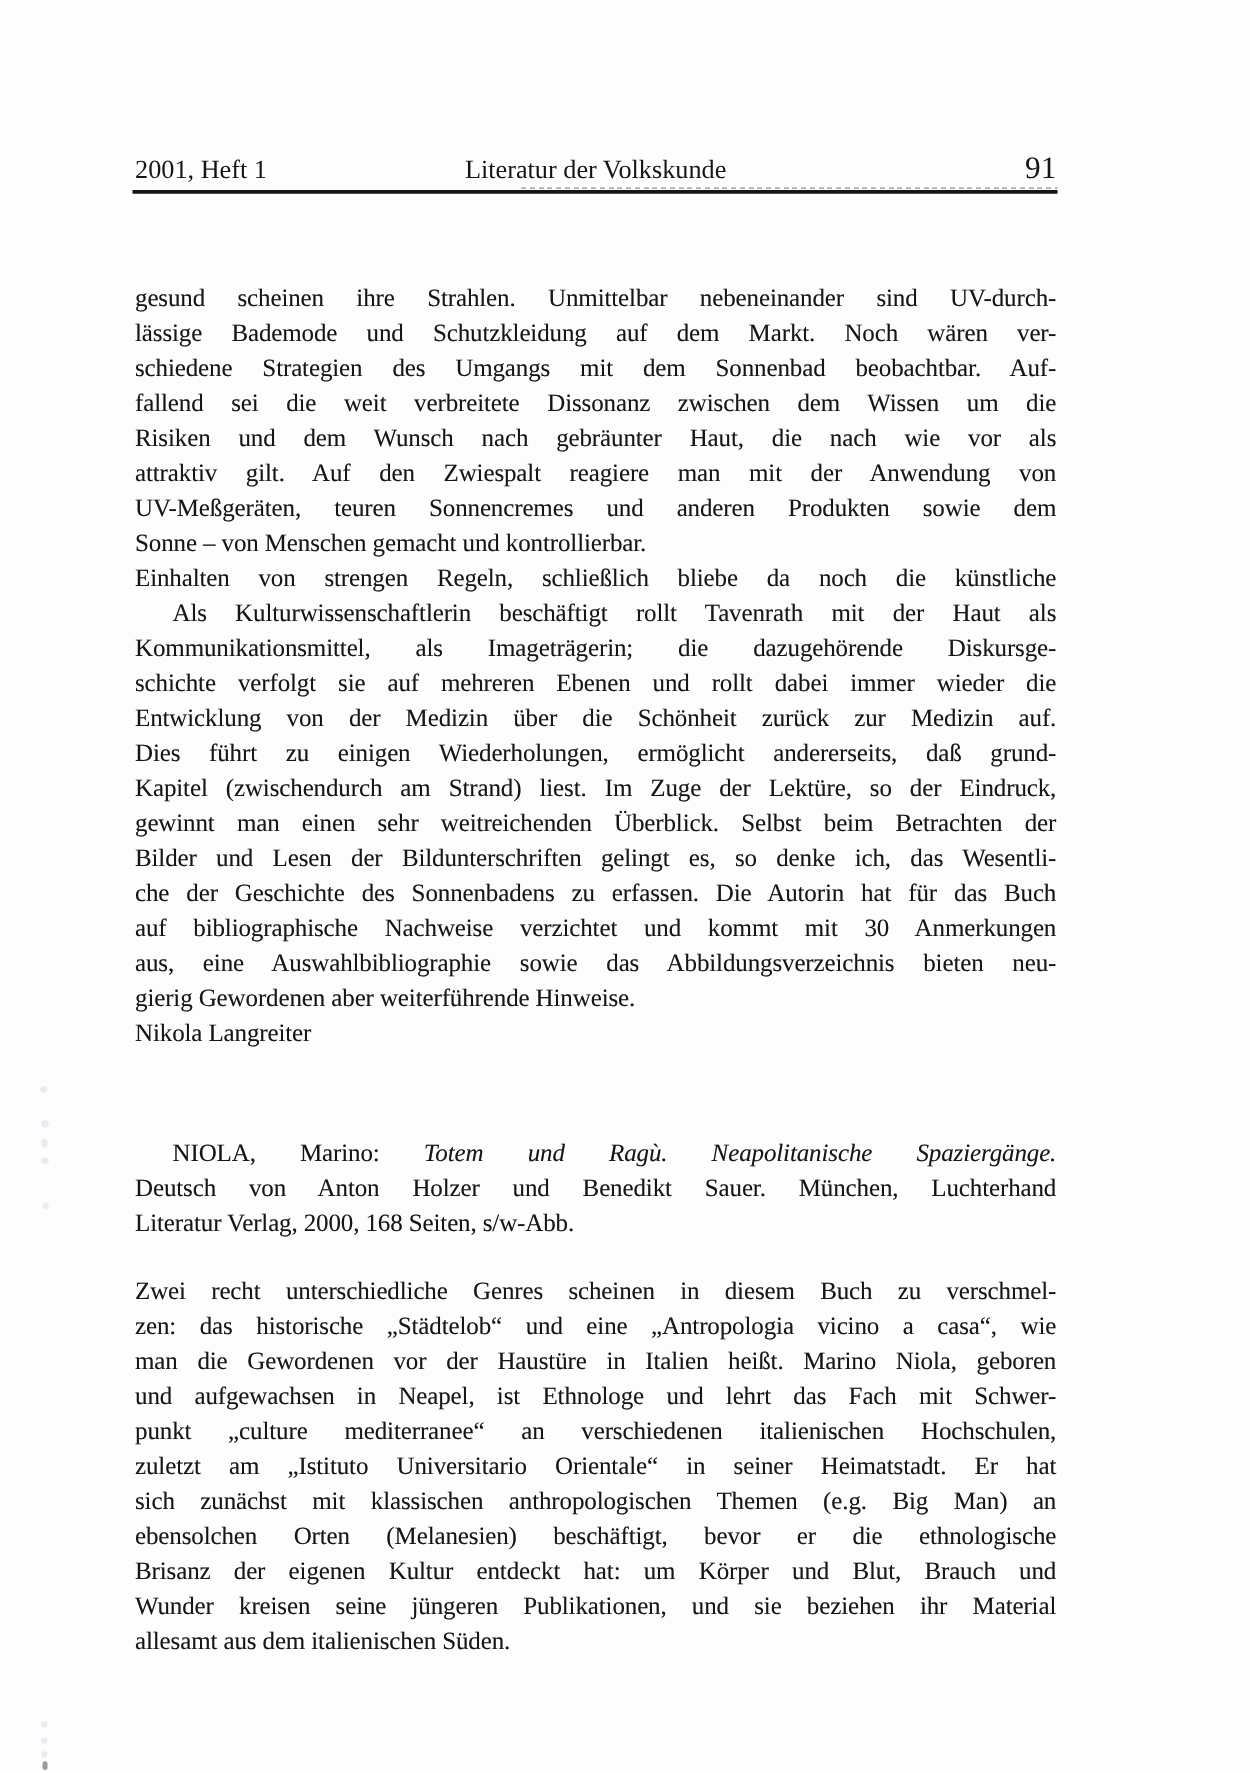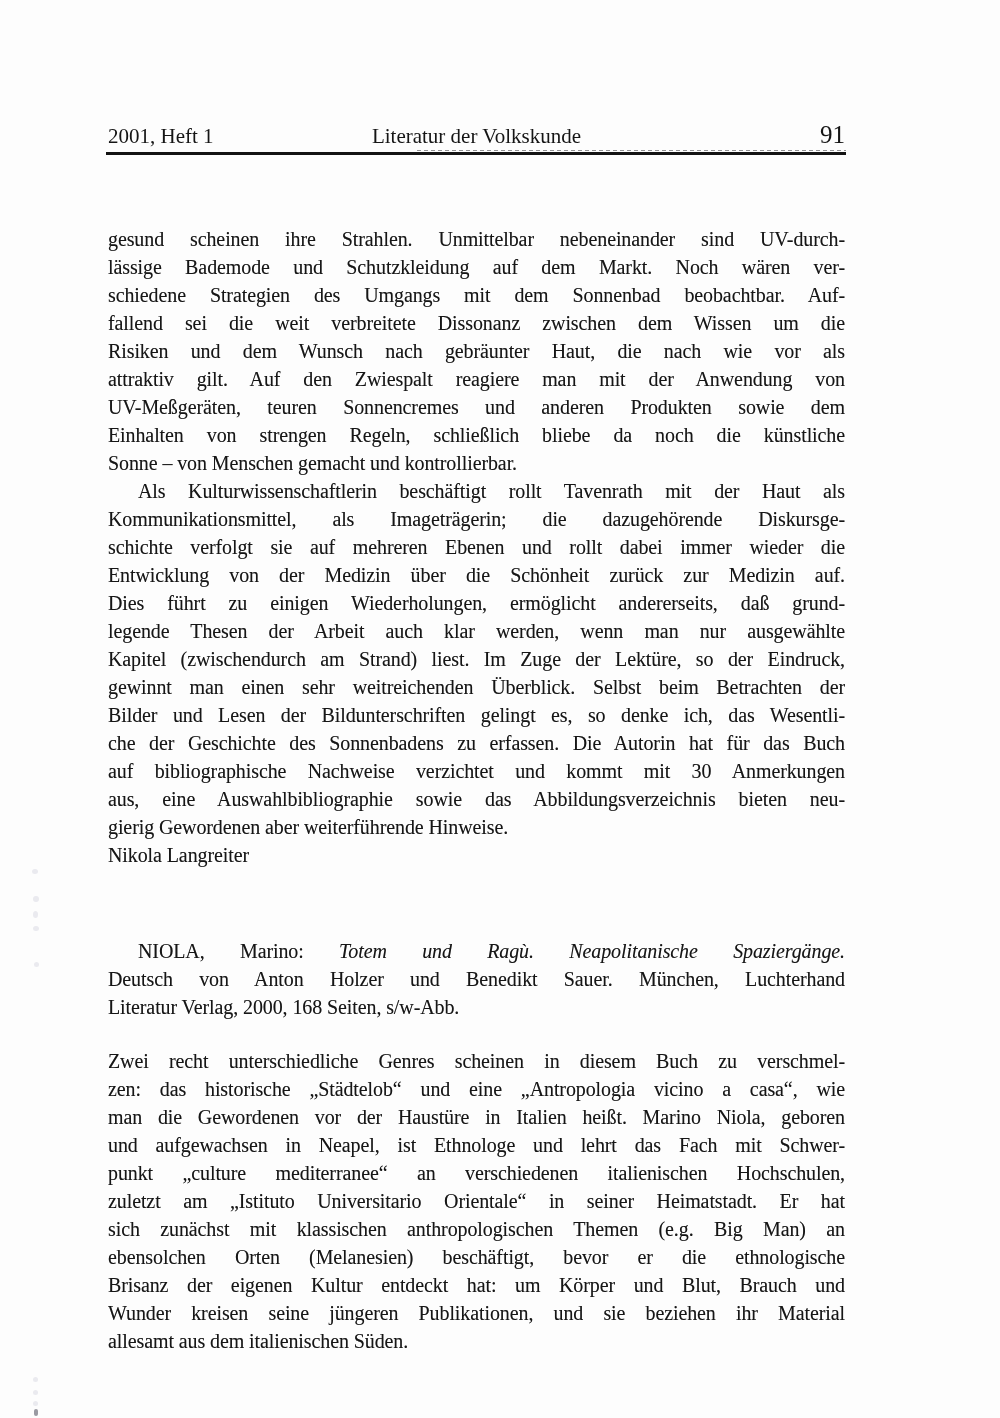--- a/index.html
+++ b/index.html
@@ -82,30 +82,29 @@
 
     <section>
       <div class="para">
           <div class="tl">gesund scheinen ihre Strahlen. Unmittelbar nebeneinander sind UV-durch-</div>
           <div class="tl">lässige Bademode und Schutzkleidung auf dem Markt. Noch wären ver-</div>
           <div class="tl">schiedene Strategien des Umgangs mit dem Sonnenbad beobachtbar. Auf-</div>
           <div class="tl">fallend sei die weit verbreitete Dissonanz zwischen dem Wissen um die</div>
           <div class="tl">Risiken und dem Wunsch nach gebräunter Haut, die nach wie vor als</div>
           <div class="tl">attraktiv gilt. Auf den Zwiespalt reagiere man mit der Anwendung von</div>
           <div class="tl">UV-Meßgeräten, teuren Sonnencremes und anderen Produkten sowie dem</div>
+          <div class="tl tl-last">Sonne – von Menschen gemacht und kontrollierbar.</div>
           <div class="tl">Einhalten von strengen Regeln, schließlich bliebe da noch die künstliche</div>
-          <div class="tl tl-last">Sonne – von Menschen gemacht und kontrollierbar.</div>
         </div>
       <div class="para indent-first">
           <div class="tl">Als Kulturwissenschaftlerin beschäftigt rollt Tavenrath mit der Haut als</div>
           <div class="tl">Kommunikationsmittel, als Imageträgerin; die dazugehörende Diskursge-</div>
           <div class="tl">schichte verfolgt sie auf mehreren Ebenen und rollt dabei immer wieder die</div>
           <div class="tl">Entwicklung von der Medizin über die Schönheit zurück zur Medizin auf.</div>
           <div class="tl">Dies führt zu einigen Wiederholungen, ermöglicht andererseits, daß grund-</div>
-          <div class="tl">legende Thesen der Arbeit auch klar werden, wenn man nur ausgewählte</div>
           <div class="tl">Kapitel (zwischendurch am Strand) liest. Im Zuge der Lektüre, so der Eindruck,</div>
           <div class="tl">gewinnt man einen sehr weitreichenden Überblick. Selbst beim Betrachten der</div>
           <div class="tl">Bilder und Lesen der Bildunterschriften gelingt es, so denke ich, das Wesentli-</div>
           <div class="tl">che der Geschichte des Sonnenbadens zu erfassen. Die Autorin hat für das Buch</div>
           <div class="tl">auf bibliographische Nachweise verzichtet und kommt mit 30 Anmerkungen</div>
           <div class="tl">aus, eine Auswahlbibliographie sowie das Abbildungsverzeichnis bieten neu-</div>
           <div class="tl tl-last">gierig Gewordenen aber weiterführende Hinweise.</div>
         </div>
       <div class="signature">Nikola Langreiter</div>
     </section>

